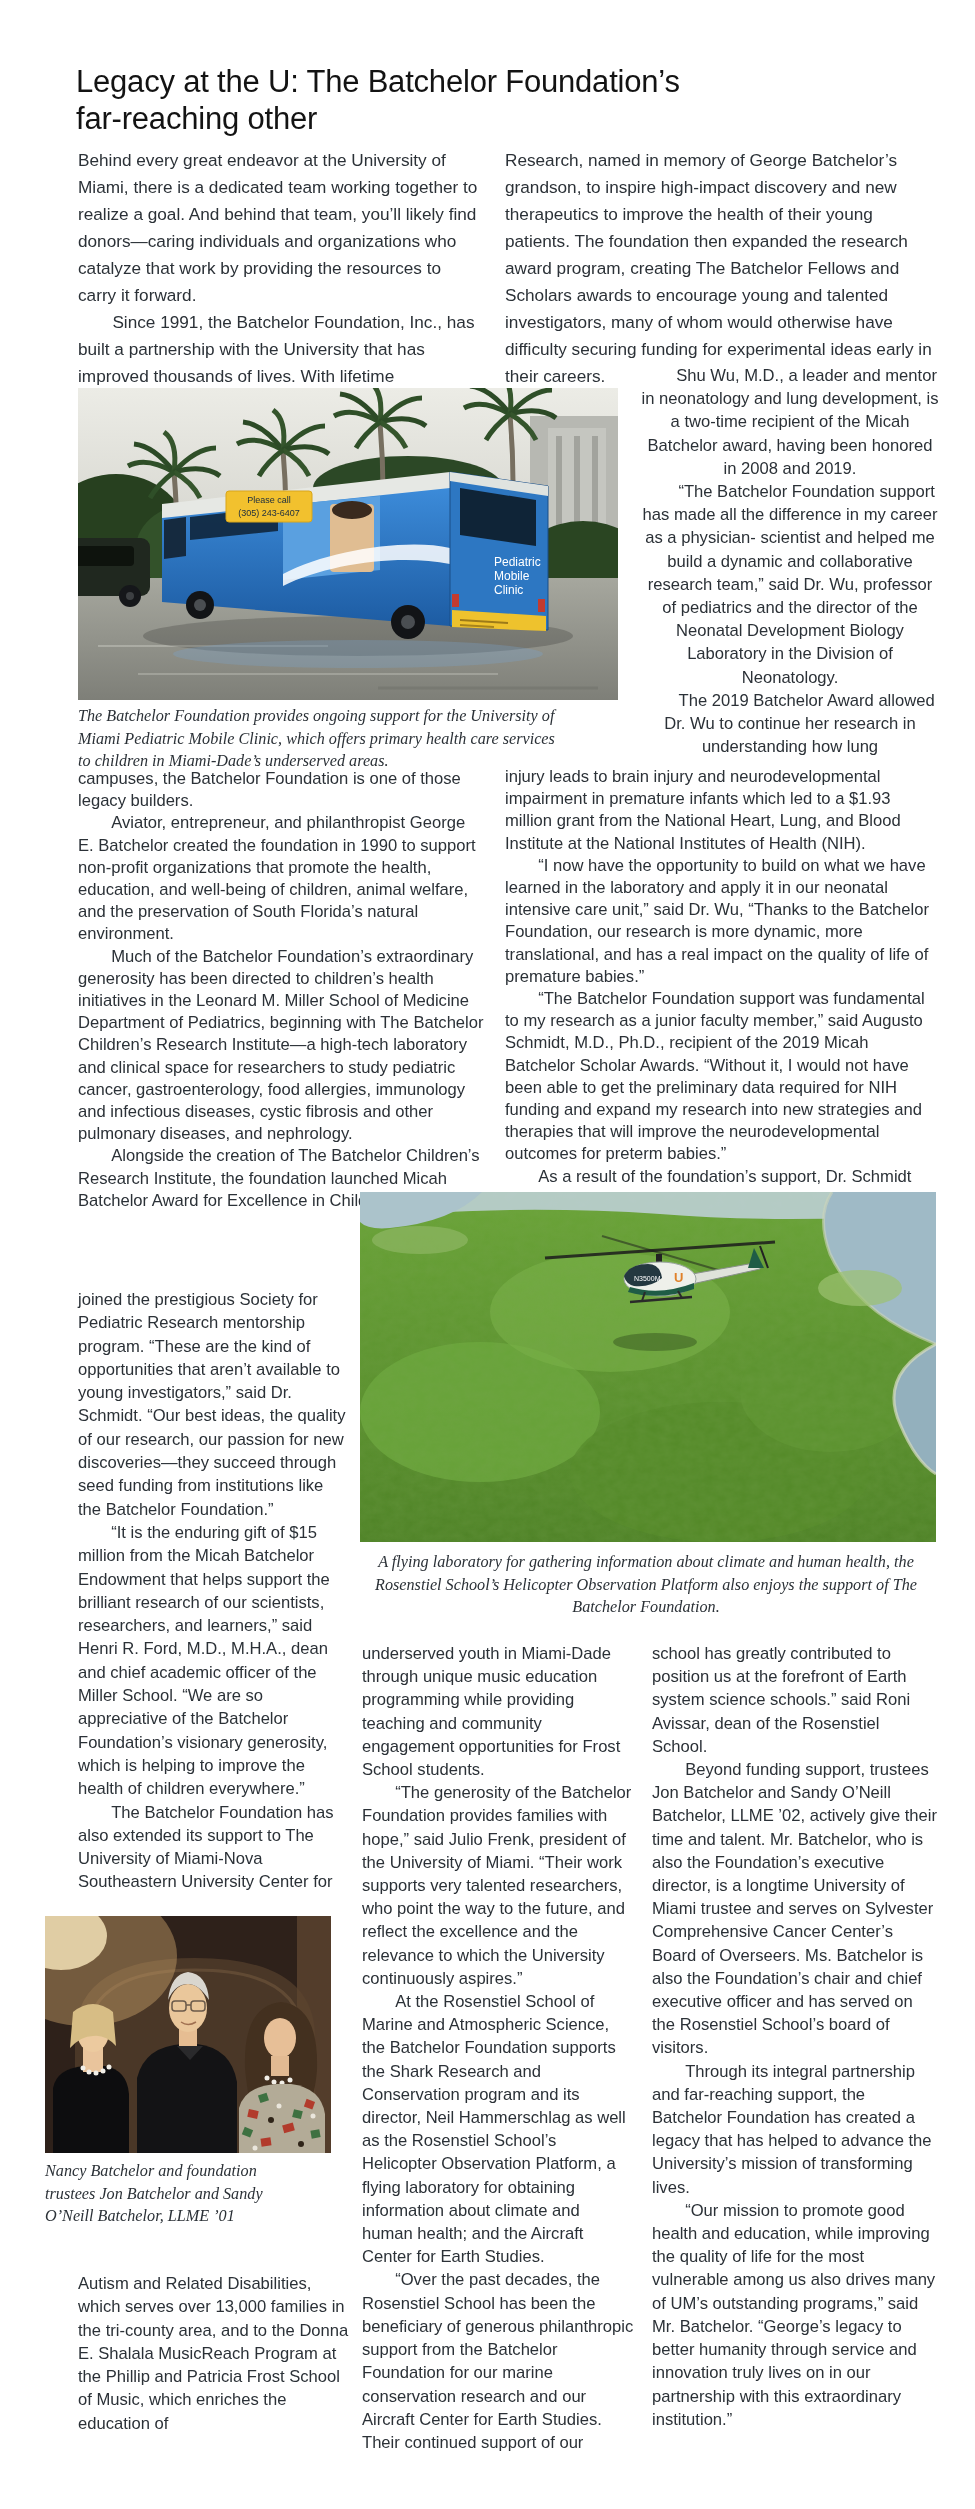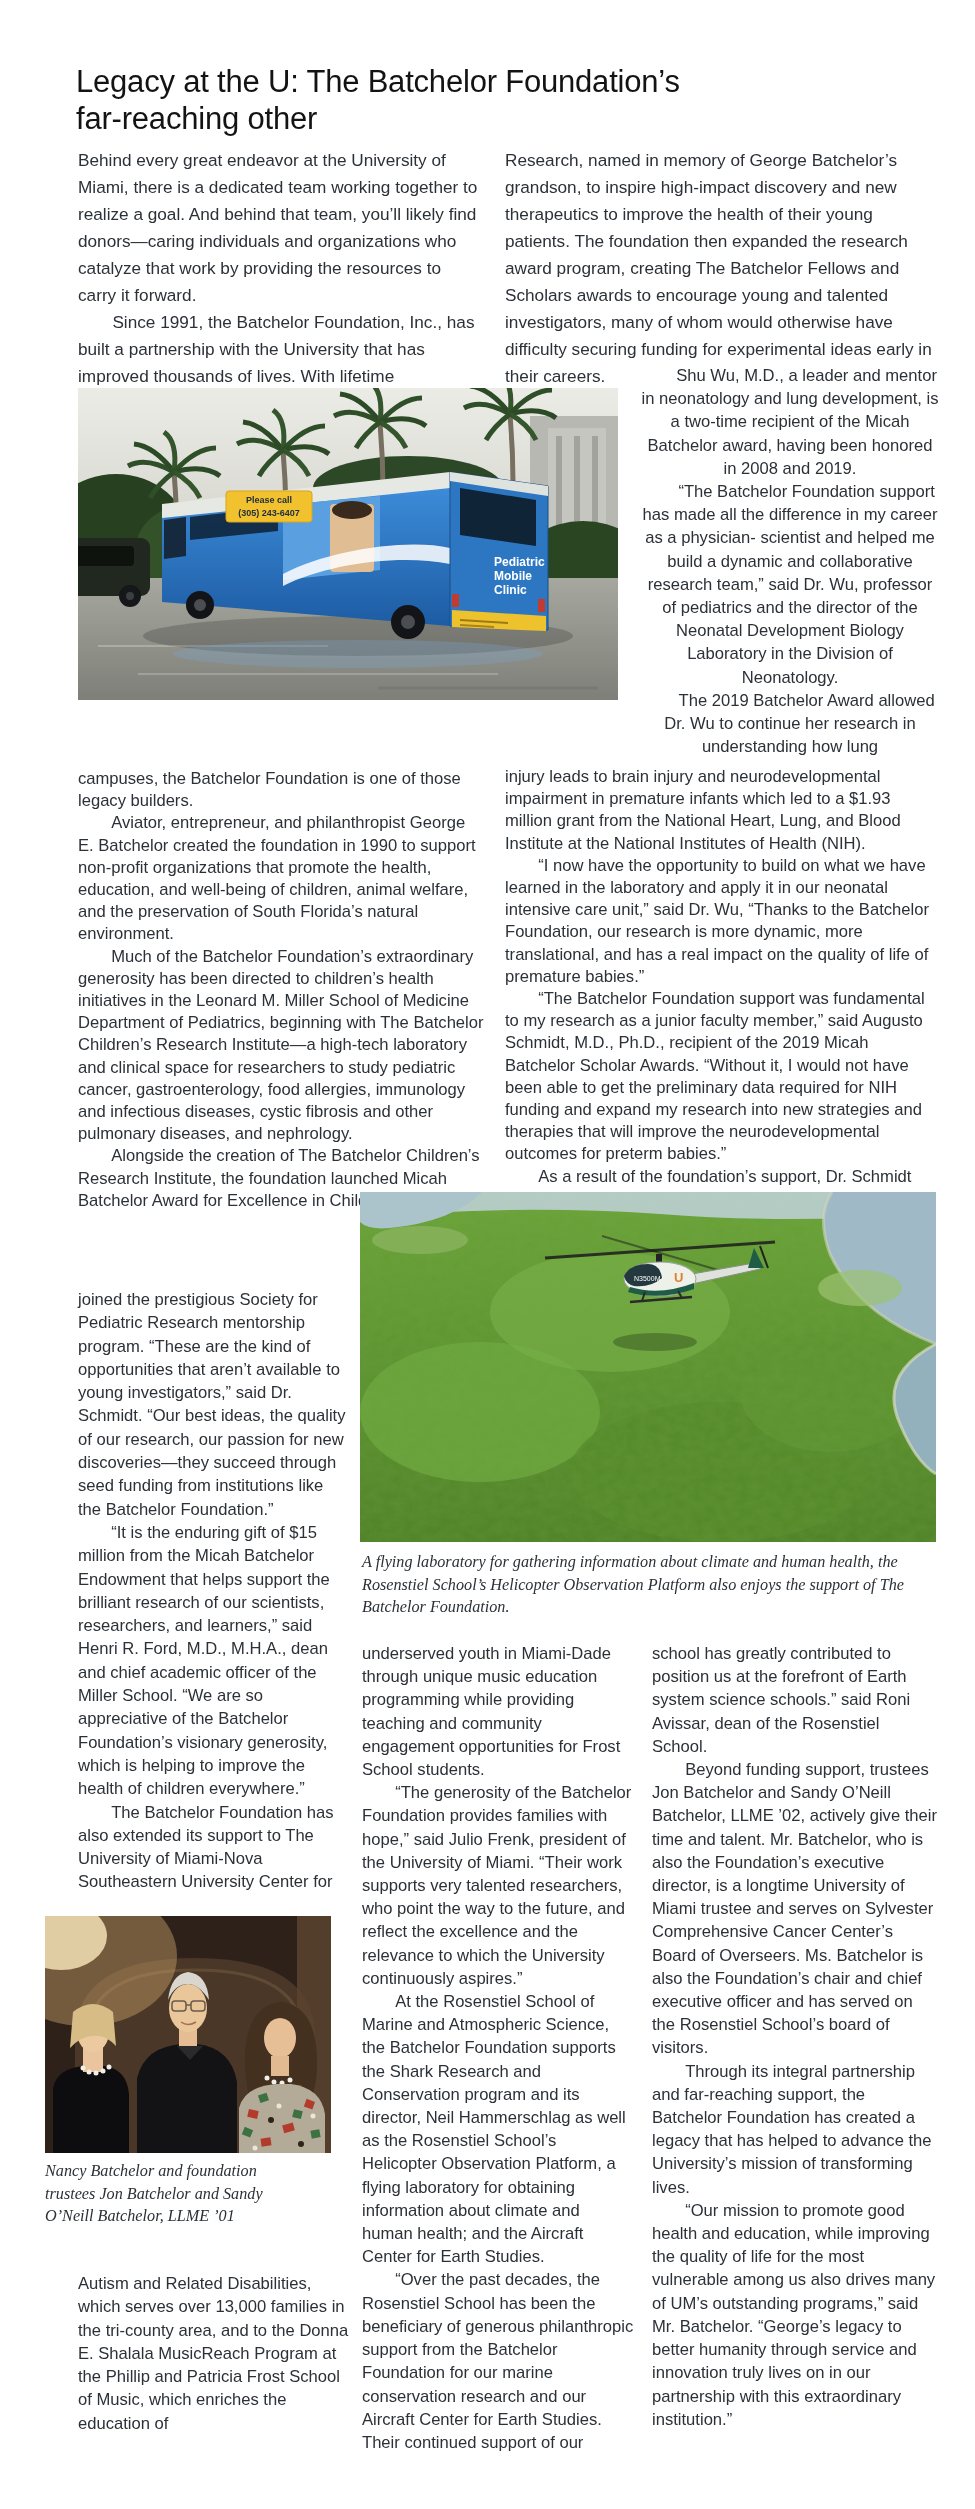--- a/index.html
+++ b/index.html
@@ -15,24 +15,24 @@
   #shu-wu       { left:641px; top:364px;  width:298px; font-size:16.6px; line-height:23.2px;text-align:center; }
   #right-cont   { left:505px; top:766px;  width:434px; font-size:16.6px; line-height:22.2px; }
   #mid-left     { left:78px;  top:768px;  width:406px; font-size:16.6px; line-height:22.2px; }
   #left-narrow  { left:78px;  top:1288px; width:272px; font-size:16.6px; line-height:23.3px; }
   #bottom-middle{ left:362px; top:1642px; width:272px; font-size:16.6px; line-height:23.2px; }
   #bottom-right { left:652px; top:1642px; width:286px; font-size:16.6px; line-height:23.2px; }
   #autism       { left:78px;  top:2272px; width:276px; font-size:16.6px; line-height:23.3px; }
   .caption { position:absolute; font-style:italic; font-family:"Liberation Serif",serif;
     font-size:16.2px; line-height:22.6px; color:#2b3137; }
   #bus-caption    { left:78px;  top:705px;  width:492px; }
-  #heli-caption   { left:362px; top:1551px; width:568px; }
+  #heli-caption   { left:362px; top:1551px; width:568px;text-align:center; }
   #people-caption { left:45px;  top:2160px; width:262px; }
   .photo { position:absolute; }
-  #bus-photo    { left:78px;  top:388px;  width:540px; height:256px;font-weight:bold; }
+  #bus-photo    { left:78px;  top:388px;  width:540px; height:256px; }
   #heli-photo   { left:360px; top:1192px; width:576px; height:350px; }
   #people-photo { left:45px;  top:1916px; width:286px; height:237px; }
   .photo svg { display:block; }
 </style>
 </head>
 <body>
 
 <div class="page">
 
   <div class="title-line" id="title-1">Legacy at the U: The Batchelor Foundation’s</div>
@@ -130,20 +130,21 @@
         <line x1="382" y1="237" x2="416" y2="239" stroke="#7a5c10" stroke-width="2" opacity="0.6"></line>
         <rect x="374" y="206" width="7" height="13" fill="#c23b30"></rect>
         <rect x="460" y="211" width="7" height="13" fill="#c23b30"></rect>
         <circle cx="122" cy="217" r="14" fill="#121417"></circle>
         <circle cx="122" cy="217" r="6" fill="#4a4e52"></circle>
         <circle cx="330" cy="234" r="17" fill="#121417"></circle>
         <circle cx="330" cy="234" r="7" fill="#4a4e52"></circle>
       </g>
     </svg>
   </div>
+  <div class="caption" id="bus-caption">The Batchelor Foundation provides ongoing support for the University of Miami Pediatric Mobile Clinic, which offers primary health care services to children in Miami-Dade’s underserved areas.</div>
 
   <div class="txt" id="shu-wu">  Shu Wu, M.D., a leader and mentor in neonatology and lung development, is a two-time recipient of the Micah Batchelor award, having been honored in 2008 and 2019.
   “The Batchelor Foundation support has made all the difference in my career as a physician- scientist and helped me build a dynamic and collaborative research team,” said Dr. Wu, professor of pediatrics and the director of the Neonatal Development Biology Laboratory in the Division of Neonatology.
   The 2019 Batchelor Award allowed Dr. Wu to continue her research in understanding how lung</div>
   <div class="txt" id="right-cont">injury leads to brain injury and neurodevelopmental impairment in premature infants which led to a $1.93 million grant from the National Heart, Lung, and Blood Institute at the National Institutes of Health (NIH).
   “I now have the opportunity to build on what we have learned in the laboratory and apply it in our neonatal intensive care unit,” said Dr. Wu, “Thanks to the Batchelor Foundation, our research is more dynamic, more translational, and has a real impact on the quality of life of premature babies.”
   “The Batchelor Foundation support was fundamental to my research as a junior faculty member,” said Augusto Schmidt, M.D., Ph.D., recipient of the 2019 Micah Batchelor Scholar Awards. “Without it, I would not have been able to get the preliminary data required for NIH funding and expand my research into new strategies and therapies that will improve the neurodevelopmental outcomes for preterm babies.”
   As a result of the foundation’s support, Dr. Schmidt</div>
   <div class="txt" id="mid-left">campuses, the Batchelor Foundation is one of those legacy builders.
   Aviator, entrepreneur, and philanthropist George E. Batchelor created the foundation in 1990 to support non-profit organizations that promote the health, education, and well-being of children, animal welfare, and the preservation of South Florida’s natural environment.

